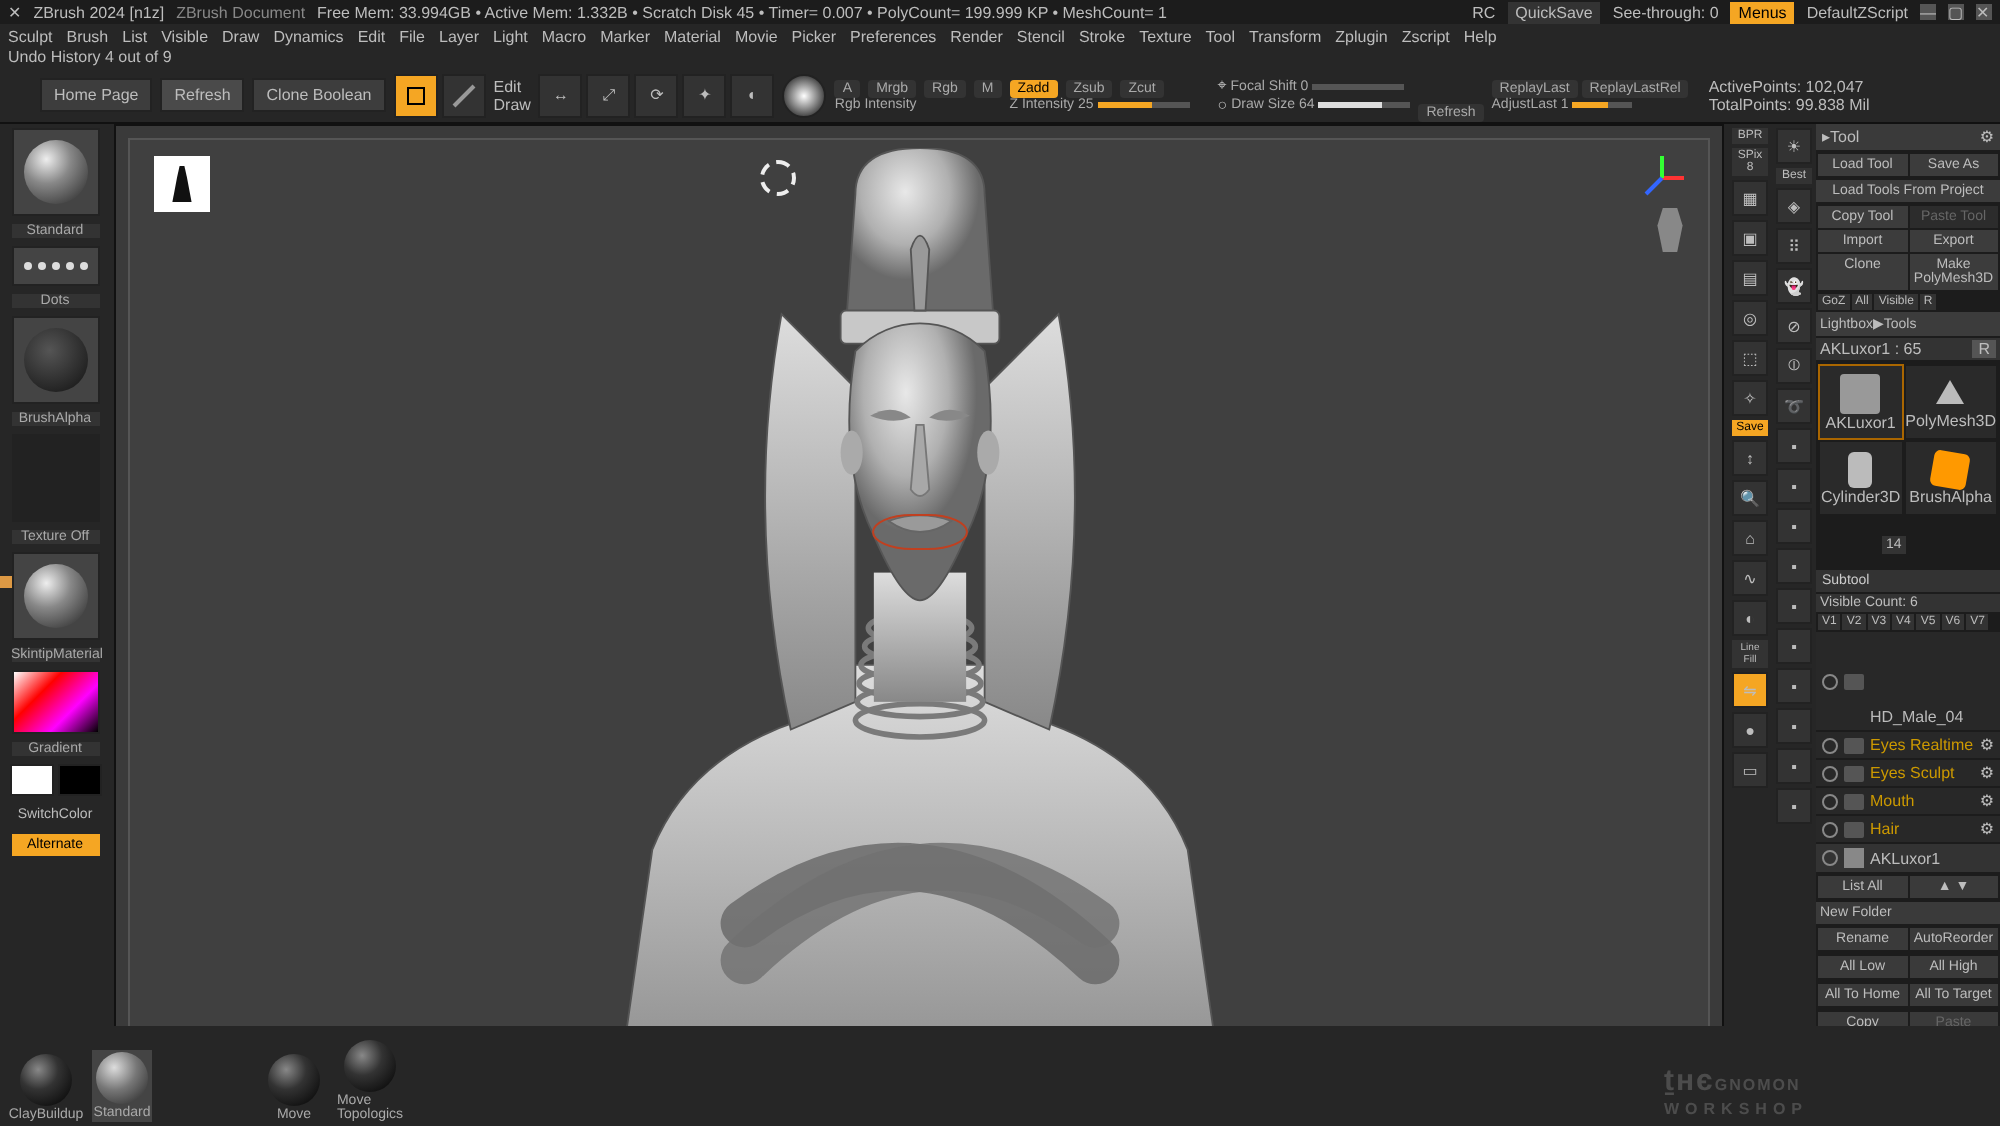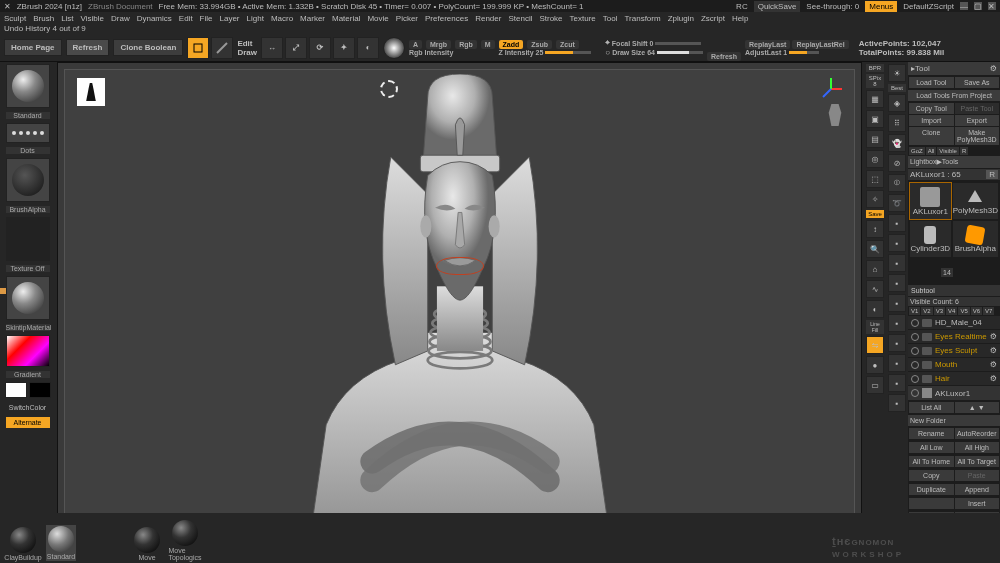--- a/index.html
+++ b/index.html
@@ -14,21 +14,21 @@
   .titlebar .btn { padding:1px 4px; background:#333; }
   .titlebar .btn.orange { background:var(--orange); color:#000; }
   .titlebar .winicon { width:8px; height:8px; background:#555; }
 
   .menubar { height:12px; background:var(--bg-dark); display:flex; align-items:center; padding:0 4px; gap:7px; color:var(--text-dim); }
   .menubar span { cursor:default; }
 
   .statusbar { height:10px; background:var(--bg-dark); padding:0 4px; }
 
   
-  .shelf { height:28px; background:var(--bg-dark); display:flex; align-items:center; padding:0 4px; gap:4px; border-bottom:1px solid #111;font-weight:bold; }
+  .shelf { height:28px; background:var(--bg-dark); display:flex; align-items:center; padding:0 20px; gap:4px; border-bottom:1px solid #111; }
   .shelf .tab { padding:3px 6px; background:#3d3d3d; border:1px solid #222; font-size:8px; }
   .shelf .tab.active { background:#4a4a4a; }
   .shelf .sq { width:22px; height:22px; background:#333; display:flex; align-items:center; justify-content:center; border:1px solid #222; }
   .shelf .sq.orange { background:var(--orange); }
   .shelf .sq svg { display:block; }
   .shelf .grp { display:flex; gap:2px; align-items:center; }
   .shelf .readout { display:flex; flex-direction:column; gap:0; font-size:7px; }
   .shelf .slider { font-size:7px; color:#aaa; }
   .shelf .slider-bar { width:46px; height:3px; background:#555; position:relative; }
   .shelf .slider-bar.orange::before { content:''; position:absolute; left:0; top:0; height:3px; width:60%; background:var(--orange); }
@@ -441,21 +441,21 @@
       <div class="t">V2</div>
       <div class="t">V3</div>
       <div class="t">V4</div>
       <div class="t">V5</div>
       <div class="t">V6</div>
       <div class="t">V7</div>
     </div>
     <div class="folder">
         <div class="eye"></div>
         <div class="ficon"></div>
-        <span style="color:#bbb;">HD_Male_04</span>
+        <span style="color:#bbb;margin-top:36px;">HD_Male_04</span>
       </div>
     <div class="folder">
         <div class="eye"></div>
         <div class="ficon"></div>
         <span class="name">Eyes Realtime</span>
         <span>⚙</span>
       </div>
     <div class="folder">
         <div class="eye"></div>
         <div class="ficon"></div>
@@ -537,14 +537,14 @@
       <span class="lbl">Move</span>
     </div>
   <div class="mat">
       <div class="ball dk"></div>
       <span class="lbl">Move Topologics</span>
     </div>
   <div class="spacer"></div>
 </div>
 
 <div class="watermark">
-  <span style="font-size:11px;">ṯнє</span><span>GNOMON</span><small>WORKSHOP</small>
+  <span style="font-size:15px;">ṯнє</span><span>GNOMON</span><small>WORKSHOP</small>
 </div>
 
 </body></html>

